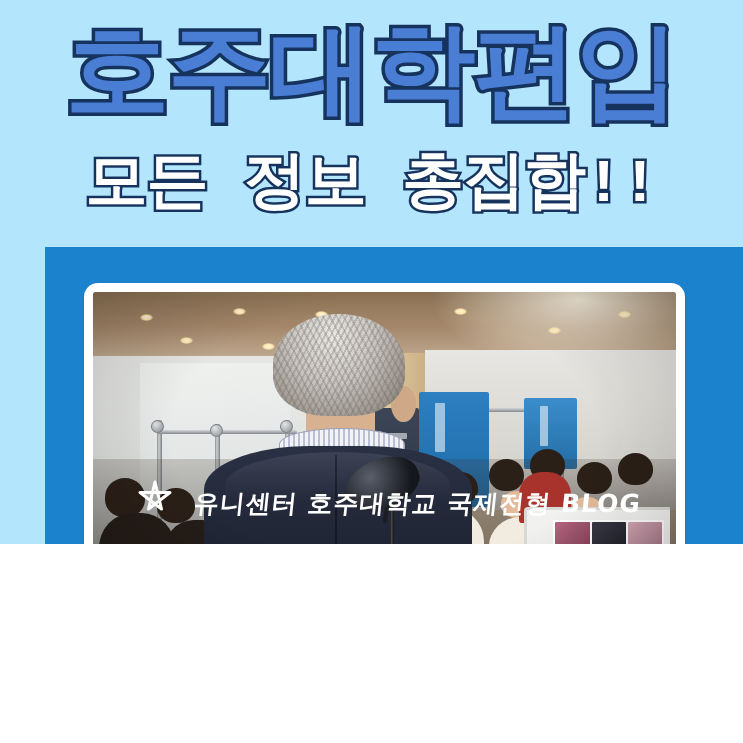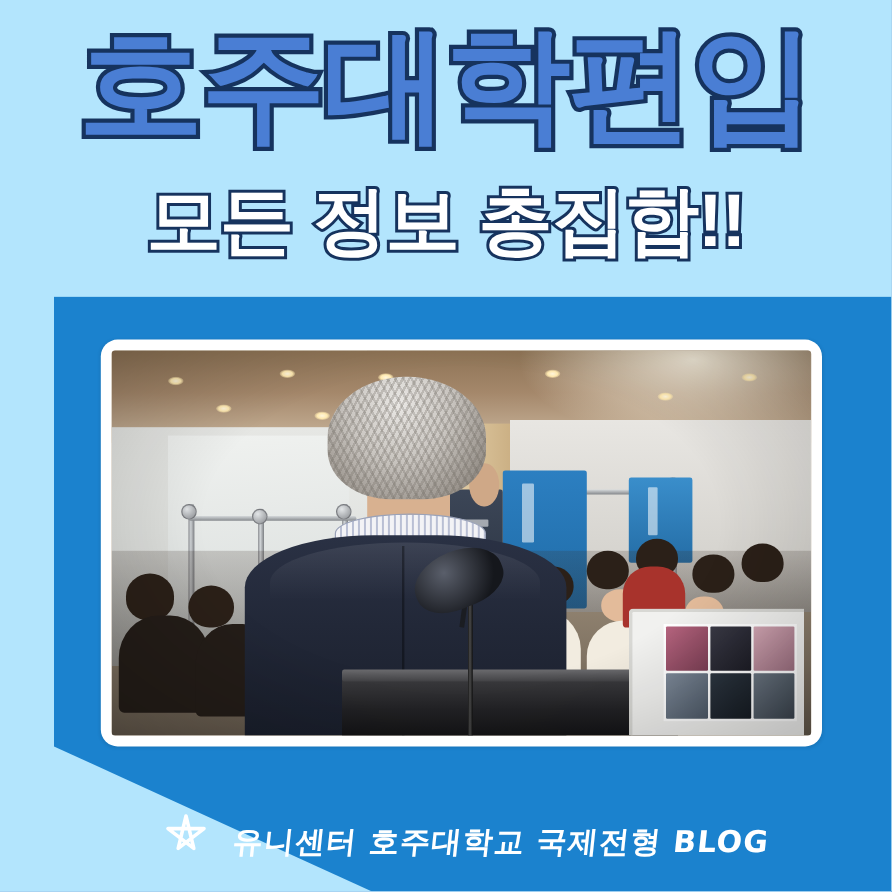--- a/index.html
+++ b/index.html
@@ -3,21 +3,21 @@
 <meta charset="utf-8">
 <style>
   * { margin:0; padding:0; box-sizing:border-box; }
   html, body {
     width:743px; height:743px;
     font-family:"Liberation Sans", sans-serif;
     overflow:hidden;
   }
   #card {
     position:relative;
-    width:743px; height:743px;
+    width:743px; height:544px;
     background:#b3e5fd;
     overflow:hidden;
   }
 
   
   #headline-area {
     position:absolute;
     left:0; top:0; width:743px; height:247px;
     z-index:6;
   }
@@ -32,21 +32,21 @@
     letter-spacing:-2px;
     color:#4a7ed4;
     -webkit-text-stroke:7px #16335e;
     paint-order:stroke fill;
     white-space:nowrap;
   }
   #title-sub {
     position:absolute;
     left:0; right:0; top:150px;
     text-align:center;
-    font-family:Liberation Sans, sans-serif;
+    font-family:Liberation Mono, monospace;
     font-weight:bold;
     font-size:62px;
     line-height:70px;
     letter-spacing:-1px;
     color:#ffffff;
     -webkit-text-stroke:5px #16335e;
     paint-order:stroke fill;
     white-space:nowrap;
   }
 

